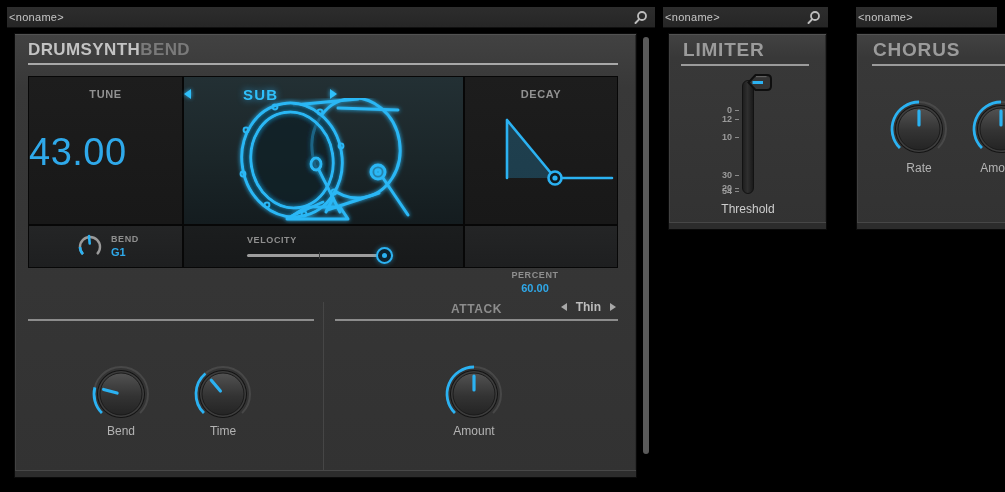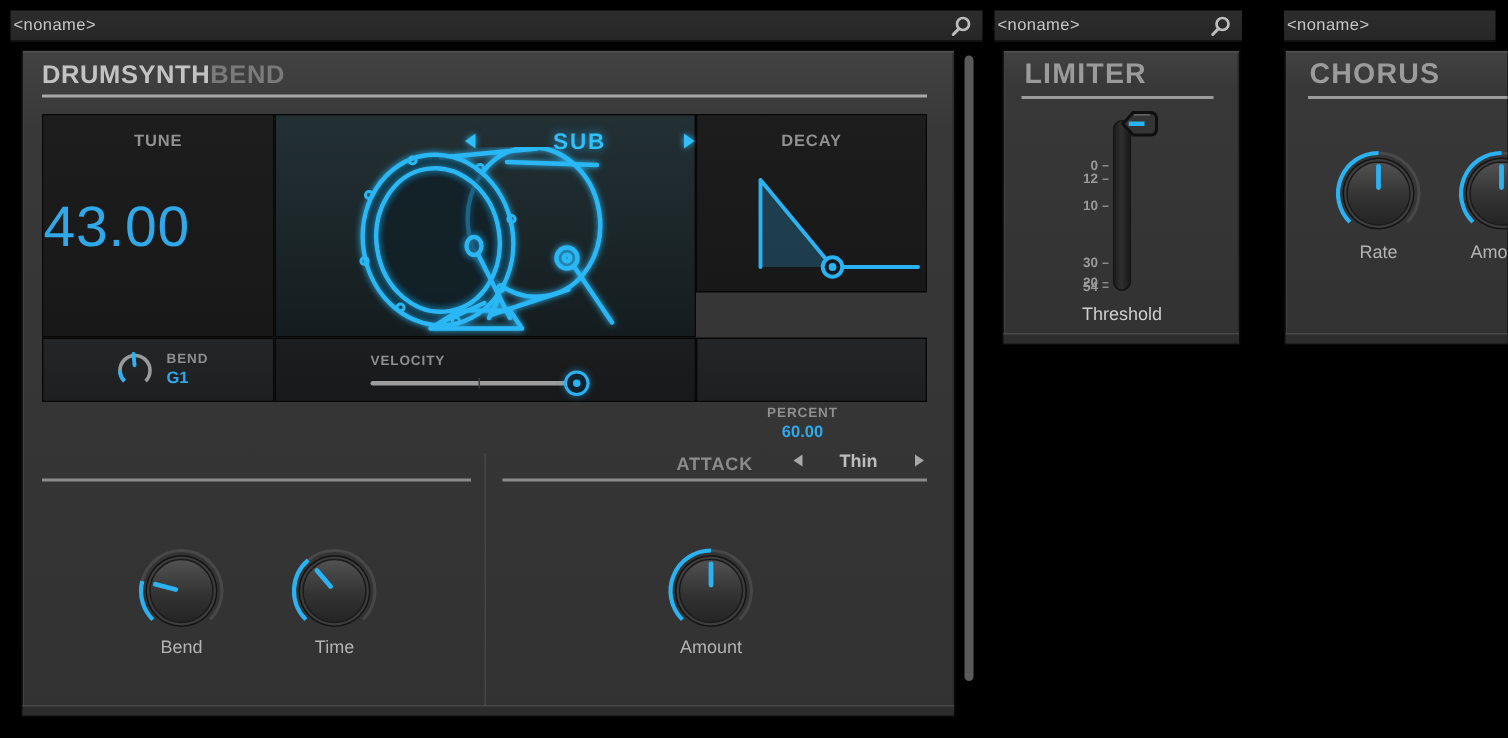--- a/index.html
+++ b/index.html
@@ -28,21 +28,21 @@
   .ds-underline{position:absolute;left:13px;top:29px;width:590px;height:2px;background:#a8a8a8;}
 
   
   .box{position:absolute;background:linear-gradient(180deg,#1d1d1d,#181818);
        border:1px solid #070707;box-sizing:border-box;}
   .box-label{position:absolute;top:11px;left:0;right:0;text-align:center;color:#919191;
              font-size:11px;font-weight:bold;letter-spacing:.6px;}
   .tune-value{position:absolute;top:54px;left:0;right:0;text-align:left;color:#2fa9ea;
               font-size:38px;letter-spacing:.5px;}
   .box.sub{background:linear-gradient(180deg,#233034 0%,#1b2629 55%,#141c1f 100%);}
-  .sub-head{position:absolute;top:7px;left:0;right:0;height:20px;display:flex;align-items:center;justify-content:flex-end;}
+  .sub-head{position:absolute;top:7px;left:0;right:0;height:20px;display:flex;align-items:center;justify-content:flex-start;}
   .sub-name{color:#2fc0fb;font-size:15px;font-weight:bold;letter-spacing:1.2px;
             text-shadow:0 0 7px rgba(47,185,255,.75);margin:0 52px;}
   .tri-l{width:0;height:0;border-top:5px solid transparent;border-bottom:5px solid transparent;
          border-right:7px solid #2fc0fb;filter:drop-shadow(0 0 2px rgba(47,190,255,.9));}
   .tri-r{width:0;height:0;border-top:5px solid transparent;border-bottom:5px solid transparent;
          border-left:7px solid #2fc0fb;filter:drop-shadow(0 0 2px rgba(47,190,255,.9));}
   .drum-art{position:absolute;left:46px;top:21px;}
   .env{position:absolute;left:0;top:0;}
 
   
@@ -59,21 +59,21 @@
   .vel-handle{position:absolute;top:21px;width:17px;height:17px;border-radius:50%;
               border:2px solid #2bb2f2;background:#0d2330;box-sizing:border-box;
               box-shadow:0 0 5px rgba(43,178,242,.55);}
   .vel-handle::after{content:"";position:absolute;left:4px;top:4px;width:5px;height:5px;border-radius:50%;background:#2bb2f2;}
   .pct-wrap{position:absolute;left:0;right:12px;top:8px;text-align:center;margin-top:36px;}
 
   
   .seclabel{position:absolute;color:#8c8c8c;font-size:12px;font-weight:bold;letter-spacing:.6px;text-align:center;}
   .sec-underline{position:absolute;height:2px;background:#8c8c8c;}
   .sec-divider{position:absolute;width:1px;background:#464646;}
-  .mode-select{position:absolute;top:266px;display:flex;align-items:center;gap:25px;}
+  .mode-select{position:absolute;top:266px;display:flex;align-items:center;gap:9px;}
   .mode-select .mtri-l{width:0;height:0;border-top:4px solid transparent;border-bottom:4px solid transparent;border-right:6px solid #a8a8a8;}
   .mode-select .mtri-r{width:0;height:0;border-top:4px solid transparent;border-bottom:4px solid transparent;border-left:6px solid #a8a8a8;}
   .mode-select .mval{color:#bdbdbd;font-size:12px;font-weight:bold;}
   .knob62{position:absolute;width:62px;height:62px;}
   .knoblabel{position:absolute;width:90px;text-align:center;color:#b3b3b3;font-size:12px;}
 
   
   .vscroll{position:absolute;left:643px;top:37px;width:6px;height:417px;background:#5a5a5a;border-radius:3px;}
 
   
@@ -162,21 +162,21 @@
             <circle cx="74" cy="116" r="2.4"></circle>
           <circle cx="37" cy="107" r="2.4"></circle>
             <circle cx="13" cy="76" r="2.4"></circle>
             <circle cx="16" cy="32" r="2.4"></circle>
           <circle cx="45" cy="9" r="2.4"></circle>
             <circle cx="90" cy="14" r="2.4"></circle>
         </g>
       </svg>
     </div>
 
-    <div class="box" style="left:449px;top:42px;width:154px;height:119px;">
+    <div class="box" style="left:449px;top:42px;width:154px;height:149px;">
       <div class="box-label">DECAY</div>
       <svg class="env" width="152" height="147" viewBox="0 0 152 147">
         <path d="M42,43 L42,101 L90,101 Z" fill="rgba(43,170,230,.25)" stroke="none"></path>
         <path d="M42,43 V101 M42,43 L90,101 M90,101 H147" stroke="#2bb2f2" stroke-width="2.6" fill="none" stroke-linecap="round"></path>
         <circle cx="90" cy="101" r="6.5" fill="#0e1a20" stroke="#2bb2f2" stroke-width="2.6"></circle>
         <circle cx="90" cy="101" r="2.6" fill="#2bb2f2"></circle>
       </svg>
     </div>
 
     <div class="strip" style="left:13px;top:191px;width:155px;height:43px;">

